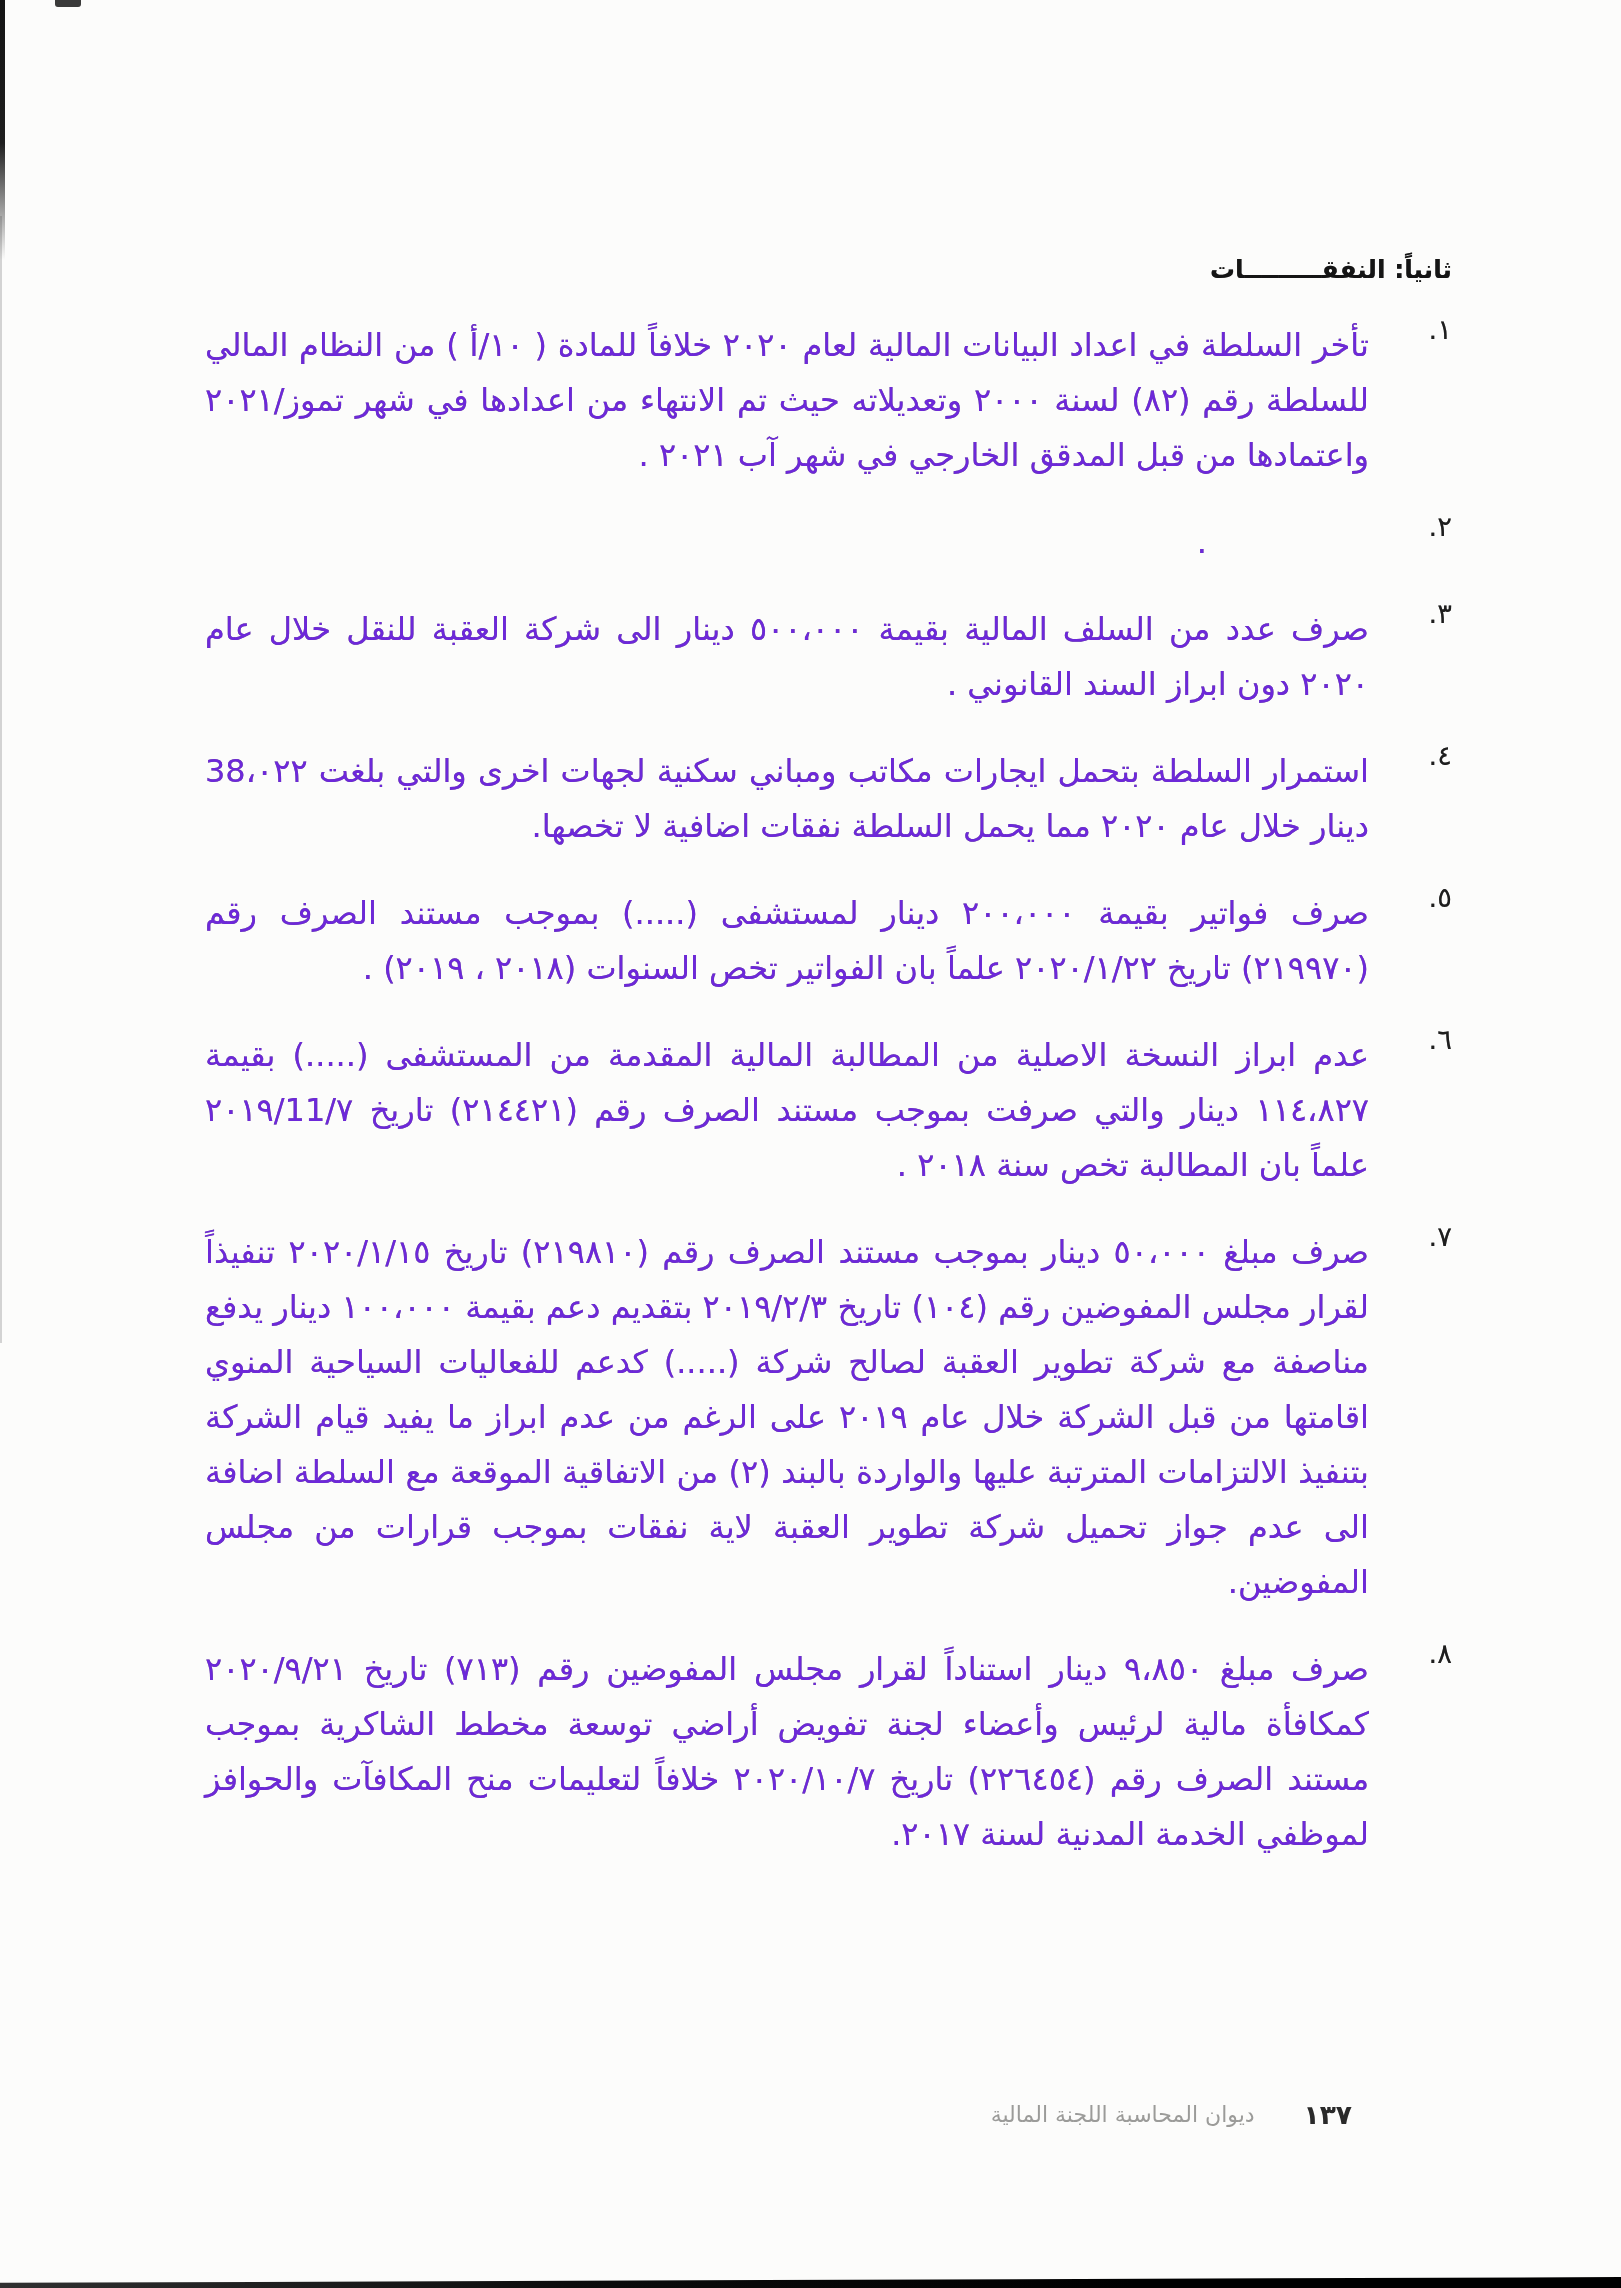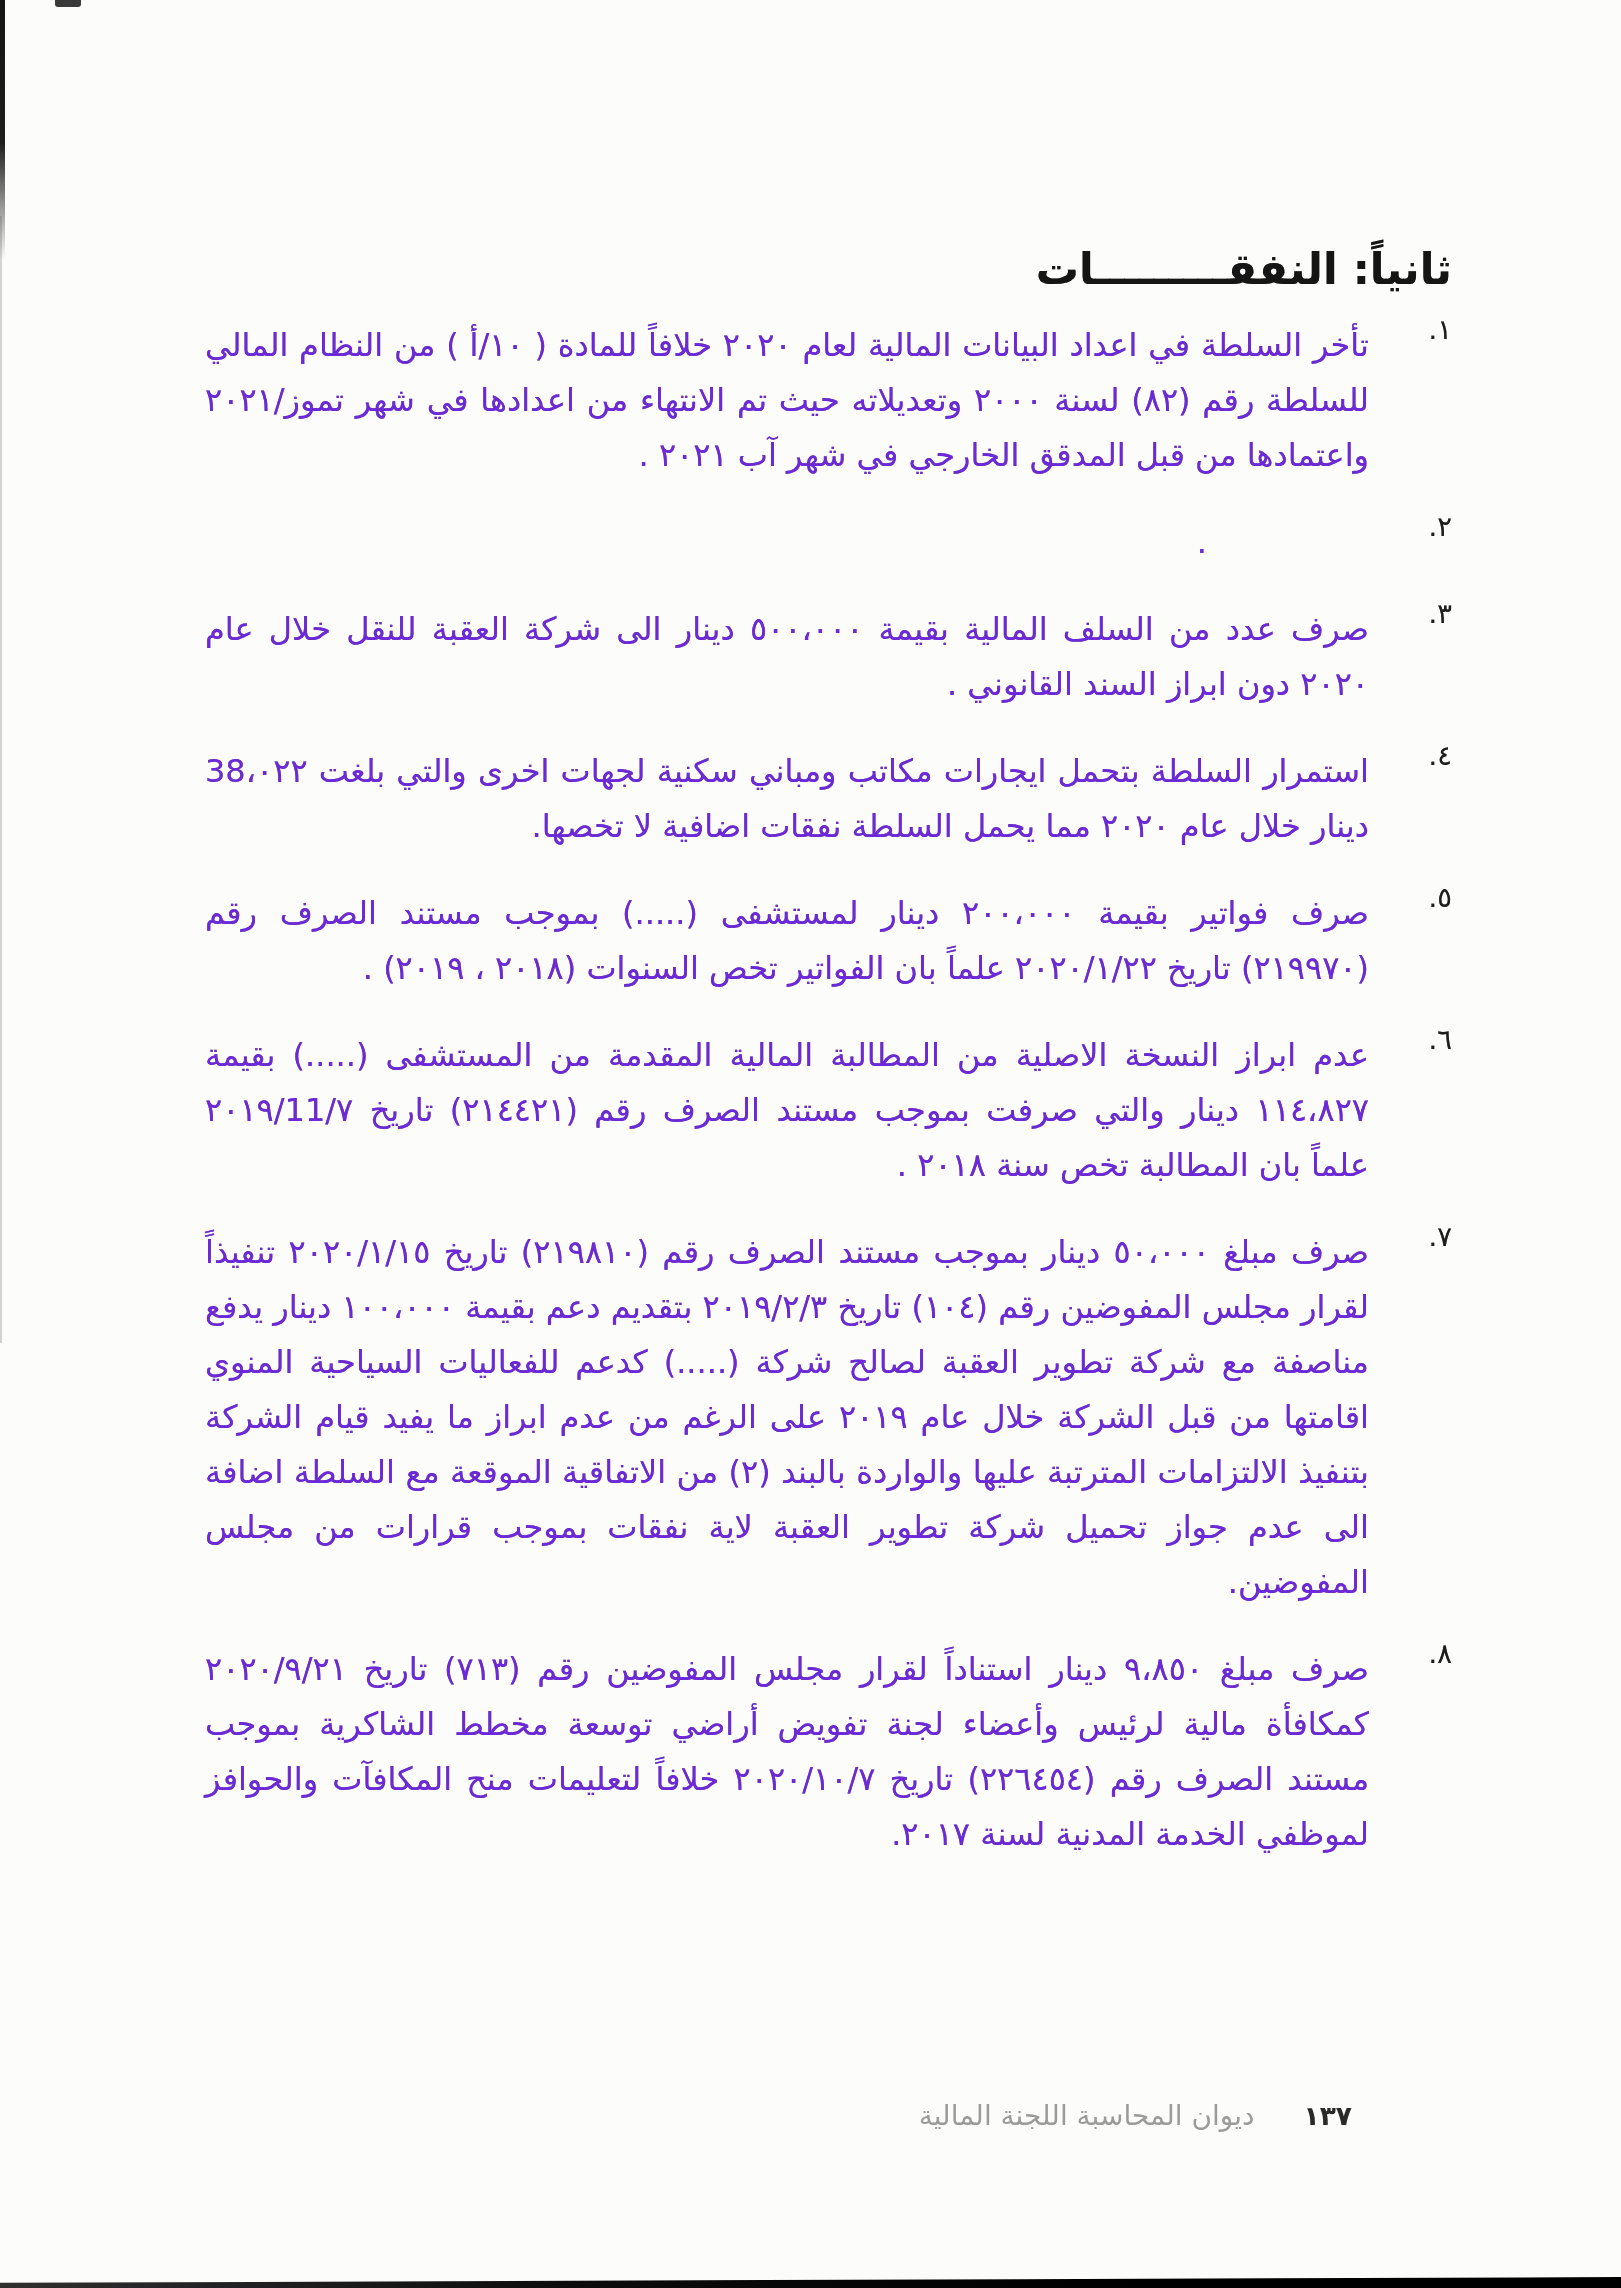--- a/index.html
+++ b/index.html
@@ -34,21 +34,21 @@
   }
   
   .content{
     position:absolute;top:0;right:0;
     direction:rtl;
     padding:245px 169px 0 0;
     width:1264px;
     color:#1e1e1e;
   }
   .title{
-    font-size:43px;font-weight:bold;line-height:49px;
+    font-size:25px;font-weight:bold;line-height:49px;
     margin:0 0 7.8px 0;color:#151515;
     text-shadow:0 0 0.6px rgba(0,0,0,.55);
   }
   ol.items{list-style:none;margin:0;padding:0;}
   ol.items>li{display:flex;}
   .num{
     flex:none;width:67px;
     font-size:27.4px;line-height:55px;
     color:#1e1e1e;text-shadow:0 0 0.5px rgba(0,0,0,.5);
   }
@@ -64,21 +64,21 @@
   .footer{
     position:absolute;top:2099px;right:269px;
     direction:rtl;white-space:nowrap;
   }
   .pagenum{
     font-size:26.5px;font-weight:bold;color:#2a2a2a;
     vertical-align:middle;
     margin-left:36px;
   }
   .committee{
-    font-size:28px;color:#9b9b99;letter-spacing:3.9px;
+    font-size:22px;color:#9b9b99;letter-spacing:3.9px;
     margin-right:7.8px;vertical-align:middle;
   }
 </style>
 </head>
 <body>
 
 <div class="page">
 
   <div class="edge-left"></div>
   <div class="edge-left-faint"></div>

